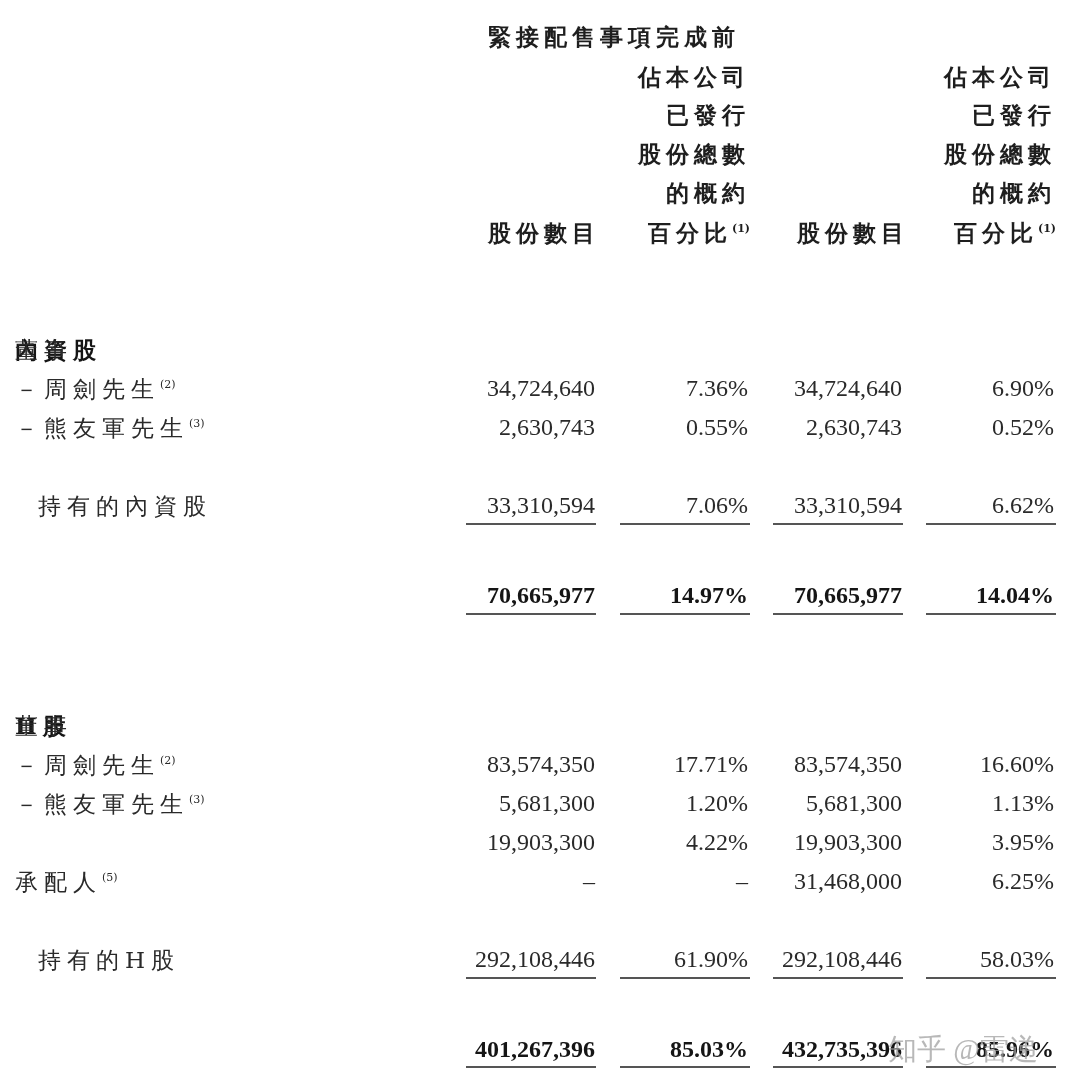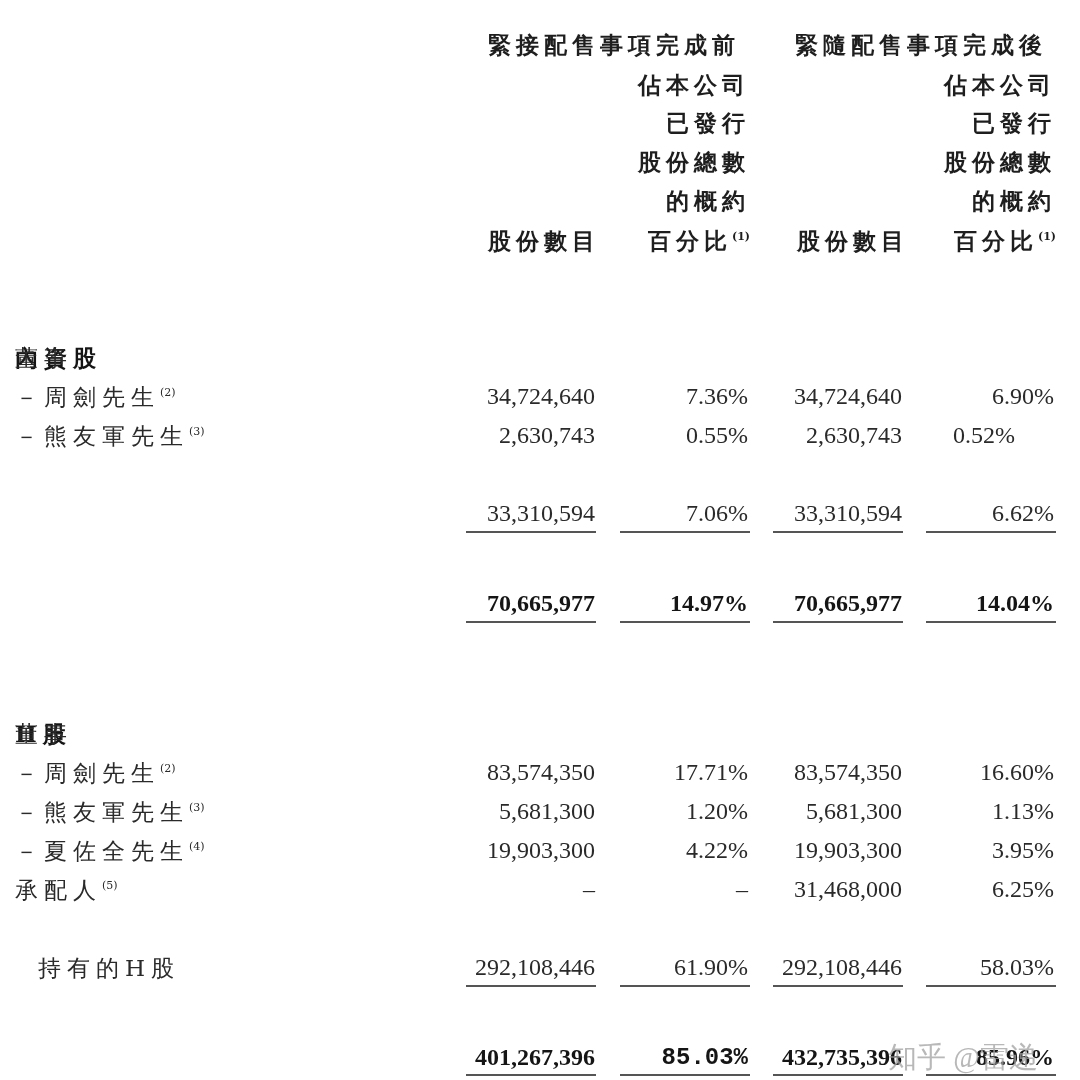--- a/index.html
+++ b/index.html
@@ -1,39 +1,38 @@
 <!DOCTYPE html>
 <html><head>
 <meta charset="utf-8">
 <style>
   html, body { margin: 0; padding: 0; background: #ffffff; }
   body {
     width: 1080px; height: 1080px; position: relative; overflow: hidden;
     font-family: "DejaVu Serif", "Liberation Serif", serif;
     color: #222222;
   }
-  .page { position: absolute; left: 0; top: 16px; width: 1080px; height: 764px; }
+  .page { position: absolute; left: 0; top: 8px; width: 1080px; height: 764px; }
   .abs { position: absolute; white-space: nowrap; }
   .hdr { font-size: 23px; letter-spacing: 5px; color: #1e1e1e; font-weight: bold; }
   .right { text-align: right; }
   .lbl { font-size: 23px; letter-spacing: 6px; color: #2a2a2a; }
   .lbl.bold { font-weight: bold; color: #151515; margin-top: 39px; }
   .num { font-family: "Liberation Serif", serif; font-size: 24px; color: #2a2a2a; text-align: right; width: 140px; }
   .num.bold { font-weight: bold; color: #151515; }
   sup { font-size: 11px; letter-spacing: 0; vertical-align: 9px; }
   .rule { position: absolute; height: 2px; background: #555555; width: 130px; }
   .watermark { position: absolute; font-family: Liberation Serif, serif; font-size: 29px; color: rgba(160,160,160,0.75); }
 </style>
 </head>
 <body>
 
 <div class="page">
 
   <div class="abs hdr" style="left:488px; top:14px;">緊接配售事項完成前</div>
-  <div class="abs hdr" style="left:795px; top:14px;">緊隨配售事項完成後</div>
 
   <div class="abs hdr right" style="right:330px; top:54px;">佔本公司</div>
   <div class="abs hdr right" style="right:330px; top:92px;">已發行</div>
   <div class="abs hdr right" style="right:330px; top:131px;">股份總數</div>
   <div class="abs hdr right" style="right:330px; top:170px;">的概約</div>
 
   <div class="abs hdr right" style="right:24px; top:54px;">佔本公司</div>
   <div class="abs hdr right" style="right:24px; top:92px;">已發行</div>
   <div class="abs hdr right" style="right:24px; top:131px;">股份總數</div>
   <div class="abs hdr right" style="right:24px; top:170px;">的概約</div>
@@ -49,22 +48,23 @@
   <div class="abs lbl" style="left:15px; top:366px;"><span>－周劍先生</span><sup>(2)</sup></div>
   <div class="abs num" style="left:455px; top:367px;">34,724,640</div>
   <div class="abs num" style="left:608px; top:367px;">7.36%</div>
   <div class="abs num" style="left:762px; top:367px;">34,724,640</div>
   <div class="abs num" style="left:914px; top:367px;">6.90%</div>
 
   <div class="abs lbl" style="left:15px; top:405px;"><span>－熊友軍先生</span><sup>(3)</sup></div>
   <div class="abs num" style="left:455px; top:406px;">2,630,743</div>
   <div class="abs num" style="left:608px; top:406px;">0.55%</div>
   <div class="abs num" style="left:762px; top:406px;">2,630,743</div>
-  <div class="abs num" style="left:914px; top:406px;text-align:center;">0.52%</div>
+  <div class="abs num" style="left:914px; top:406px;">0.52%</div>
 
+  <div class="abs lbl" style="left:38px; top:483px;">持有的內資股</div>
   <div class="abs num" style="left:455px; top:484px;">33,310,594</div>
   <div class="abs num" style="left:608px; top:484px;">7.06%</div>
   <div class="abs num" style="left:762px; top:484px;">33,310,594</div>
   <div class="abs num" style="left:914px; top:484px;">6.62%</div>
 
   <div class="rule" style="left:466px; top:515px;"></div>
   <div class="rule" style="left:620px; top:515px;"></div>
   <div class="rule" style="left:773px; top:515px;"></div>
   <div class="rule" style="left:926px; top:515px;"></div>
 
@@ -86,21 +86,20 @@
   <div class="abs num" style="left:608px; top:743px;">17.71%</div>
   <div class="abs num" style="left:762px; top:743px;">83,574,350</div>
   <div class="abs num" style="left:914px; top:743px;">16.60%</div>
 
   <div class="abs lbl" style="left:15px; top:781px;"><span>－熊友軍先生</span><sup>(3)</sup></div>
   <div class="abs num" style="left:455px; top:782px;">5,681,300</div>
   <div class="abs num" style="left:608px; top:782px;">1.20%</div>
   <div class="abs num" style="left:762px; top:782px;">5,681,300</div>
   <div class="abs num" style="left:914px; top:782px;">1.13%</div>
 
-  <div class="abs lbl" style="left:15px; top:820px;"><span>－夏佐全先生</span><sup>(4)</sup></div>
   <div class="abs num" style="left:455px; top:821px;">19,903,300</div>
   <div class="abs num" style="left:608px; top:821px;">4.22%</div>
   <div class="abs num" style="left:762px; top:821px;">19,903,300</div>
   <div class="abs num" style="left:914px; top:821px;">3.95%</div>
 
   <div class="abs lbl" style="left:15px; top:859px;"><span>承配人</span><sup>(5)</sup></div>
   <div class="abs num" style="left:455px; top:860px;">–</div>
   <div class="abs num" style="left:608px; top:860px;">–</div>
   <div class="abs num" style="left:762px; top:860px;">31,468,000</div>
   <div class="abs num" style="left:914px; top:860px;">6.25%</div>
@@ -110,21 +109,21 @@
   <div class="abs num" style="left:608px; top:938px;text-align:right;">61.90%</div>
   <div class="abs num" style="left:762px; top:938px;">292,108,446</div>
   <div class="abs num" style="left:914px; top:938px;">58.03%</div>
 
   <div class="rule" style="left:466px; top:969px;"></div>
   <div class="rule" style="left:620px; top:969px;"></div>
   <div class="rule" style="left:773px; top:969px;"></div>
   <div class="rule" style="left:926px; top:969px;"></div>
 
   <div class="abs num bold" style="left:455px; top:1028px;">401,267,396</div>
-  <div class="abs num bold" style="left:608px; top:1028px;font-family:Liberation Mono, monospace;">85.03%</div>
+  <div class="abs num bold" style="left:608px; top:1028px;">85.03%</div>
   <div class="abs num bold" style="left:762px; top:1028px;">432,735,396</div>
   <div class="abs num bold" style="left:914px; top:1028px;">85.96%</div>
 
   <div class="rule" style="left:466px; top:1058px;"></div>
   <div class="rule" style="left:620px; top:1058px;"></div>
   <div class="rule" style="left:773px; top:1058px;"></div>
   <div class="rule" style="left:926px; top:1058px;"></div>
 
   <div class="watermark" style="left:888px; top:1022px;">知乎 @雷递</div>
 </div>

